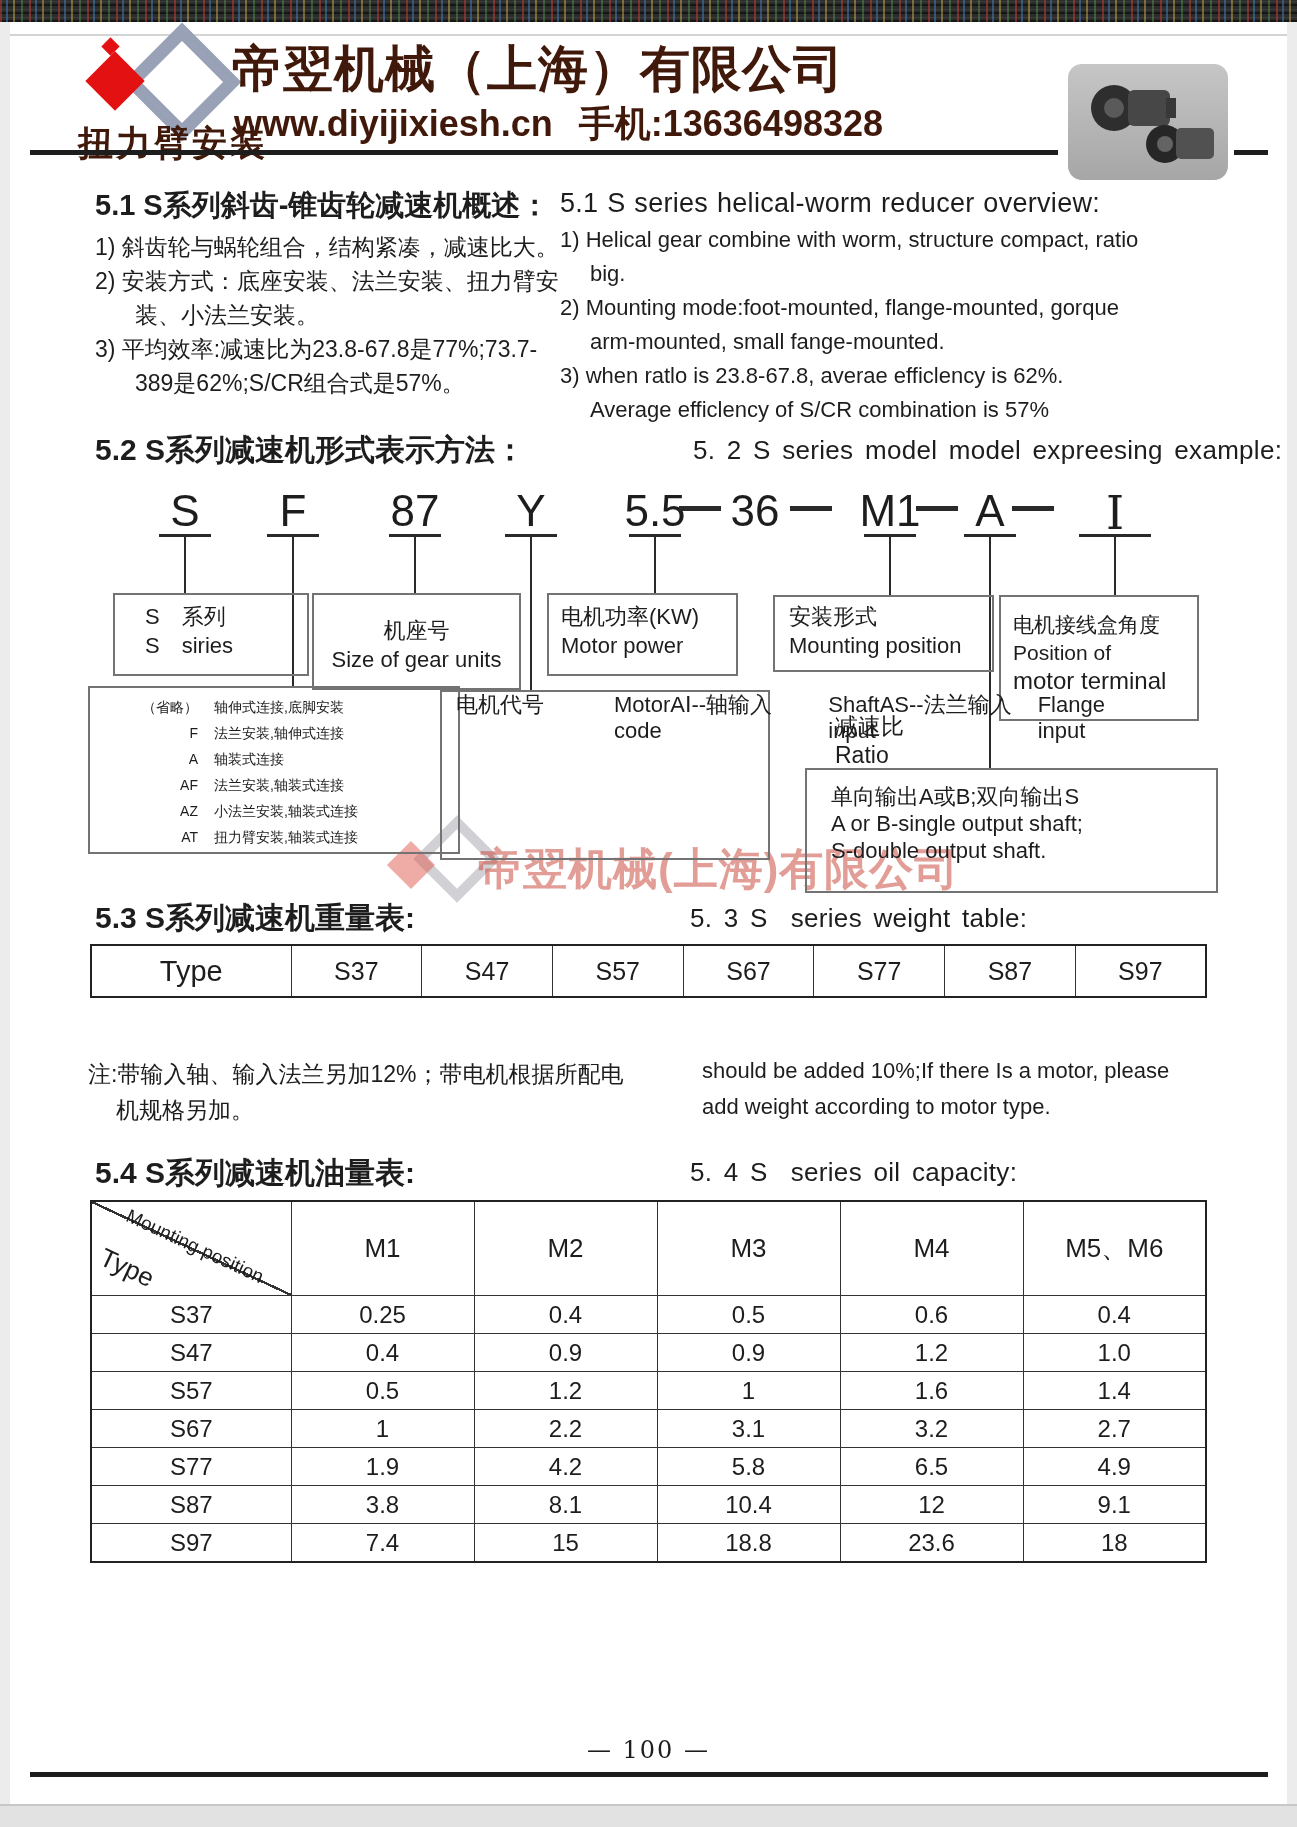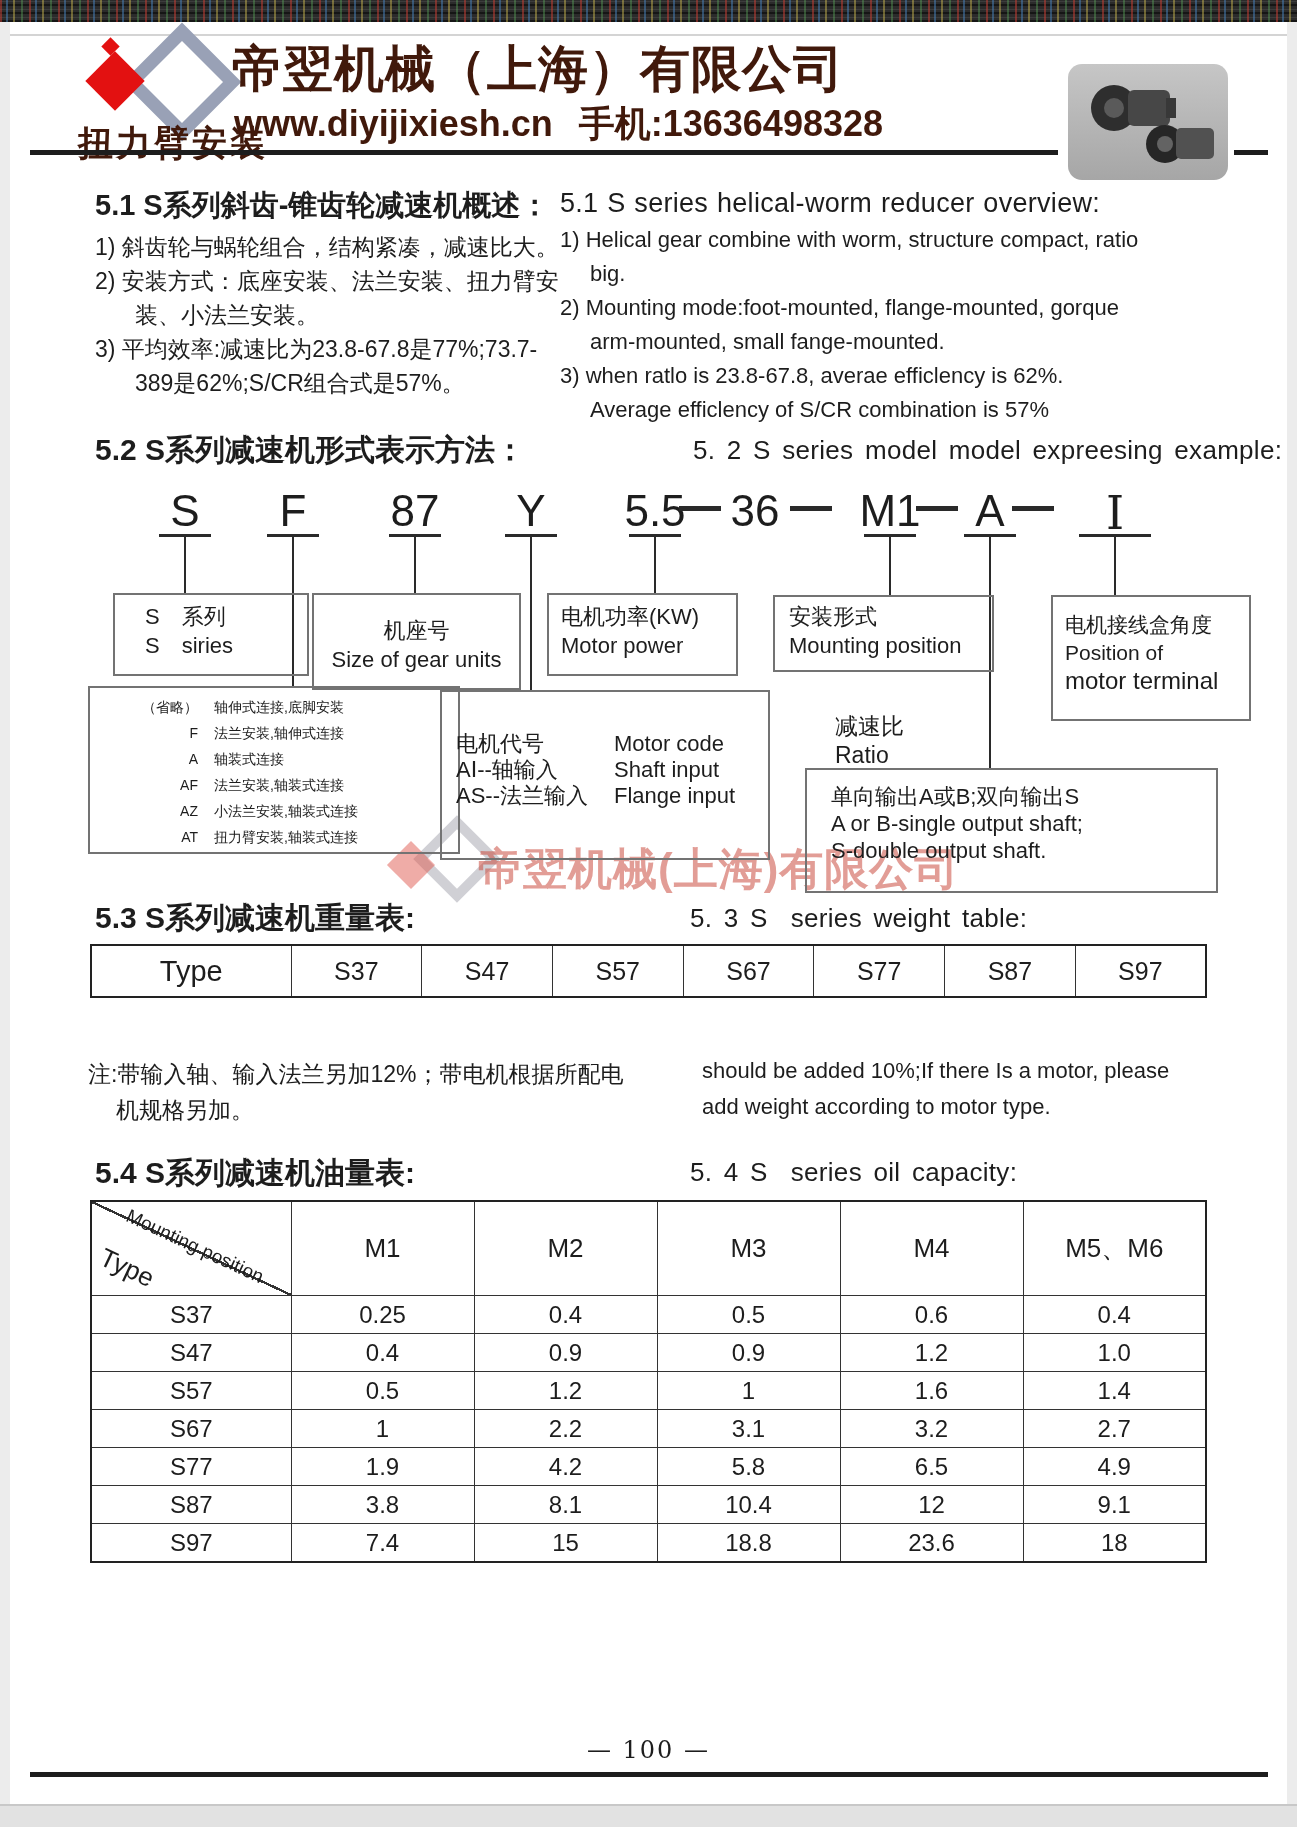--- a/index.html
+++ b/index.html
@@ -169,21 +169,21 @@
       <div class="ln">Size of gear units</div>
     </div>
     <div class="cbox" style="left:462px;top:115px;width:175px;height:72px;padding:7px 0 0 12px">
       <div class="ln">电机功率(KW)</div>
       <div class="ln">Motor power</div>
     </div>
     <div class="cbox" style="left:688px;top:117px;width:203px;height:68px;padding:5px 0 0 14px">
       <div class="ln">安装形式</div>
       <div class="ln">Mounting position</div>
     </div>
-    <div class="cbox" style="left:966px;top:117px;width:184px;height:108px;padding:14px 0 0 12px">
+    <div class="cbox" style="left:914px;top:117px;width:184px;height:108px;padding:14px 0 0 12px">
       <div class="ln" style="font-size:21px;line-height:28px">电机接线盒角度</div>
       <div class="ln" style="font-size:21px;line-height:28px">Position of</div>
       <div class="ln" style="font-size:24px;line-height:28px">motor terminal</div>
     </div>
 
     <div class="abs" style="left:750px;top:234px">
       <div class="ln" style="font-size:23px;line-height:29px">减速比</div>
       <div class="ln" style="font-size:23px;line-height:29px">Ratio</div>
     </div>
 
@@ -207,21 +207,21 @@
       <div class="vrow">
           <span class="vcode">AZ</span>
           <span class="vlabel">小法兰安装,轴装式连接</span>
         </div>
       <div class="vrow">
           <span class="vcode">AT</span>
           <span class="vlabel">扭力臂安装,轴装式连接</span>
         </div>
     </div>
 
-    <div class="cbox" style="left:355px;top:212px;width:312px;height:156px;display:flex;flex-direction:column;justify-content:center;padding:0 0 10px 14px">
+    <div class="cbox" style="left:355px;top:212px;width:312px;height:156px;display:flex;flex-direction:row;justify-content:flex-start;padding:0 0 10px 14px">
       <div class="mcrow">
           <span class="mc-zh">电机代号</span>
           <span>Motor code</span>
         </div>
       <div class="mcrow">
           <span class="mc-zh">AⅠ--轴输入</span>
           <span>Shaft input</span>
         </div>
       <div class="mcrow">
           <span class="mc-zh">AS--法兰输入</span>

